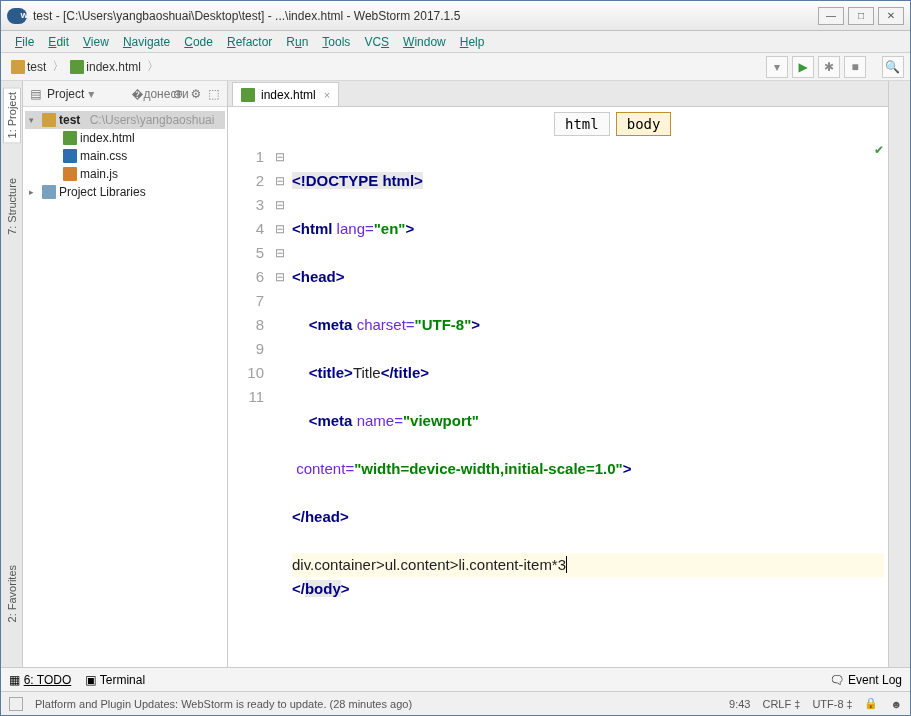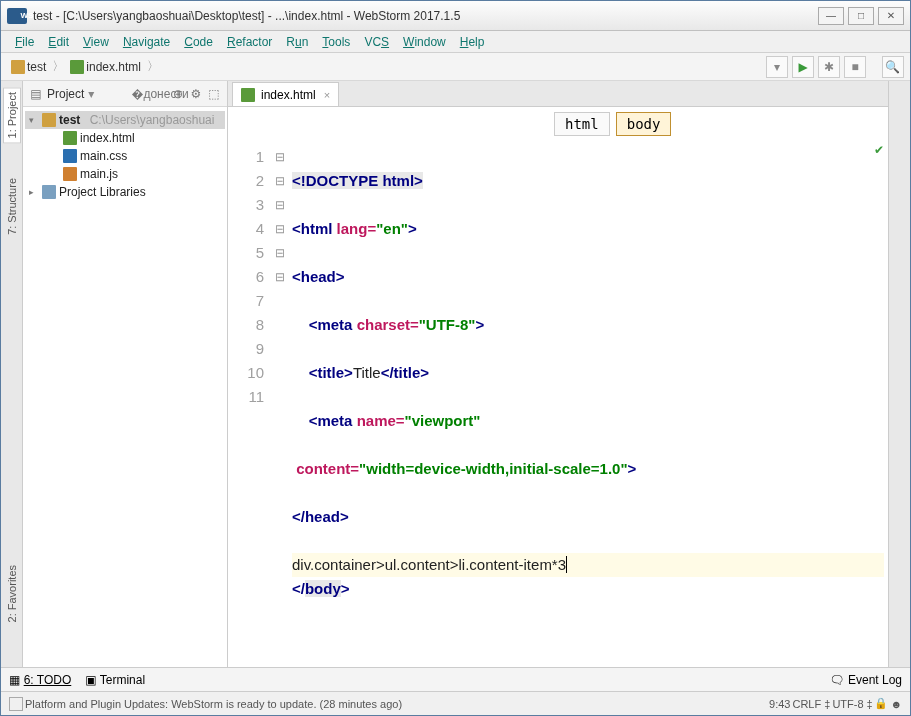--- a/index.html
+++ b/index.html
@@ -1,19 +1,19 @@
 <!DOCTYPE html>
 <html><head>
 <meta charset="utf-8">
 <style>
 * { margin:0; padding:0; box-sizing:border-box; font-family:"Segoe UI",Tahoma,sans-serif; }
 body { width:911px; height:716px; background:#f0f0f0; overflow:hidden; font-size:12px; }
 .window { width:911px; height:716px; border:1px solid #5a7ca0; background:#f0f0f0; display:flex; flex-direction:column; }
 .titlebar { height:30px; background:linear-gradient(#fdfdfd,#e8e8e8); border-bottom:1px solid #c0c0c0; display:flex; align-items:center; padding:0 6px; }
-.titlebar-icon { width:16px; height:16px; background:#2b5b8b; color:#fff; font-size:8px; font-weight:bold; display:flex; align-items:center; justify-content:center; border-radius:2px; margin-right:6px;padding-left:20px; }
+.titlebar-icon { width:16px; height:16px; background:#2b5b8b; color:#fff; font-size:8px; font-weight:bold; display:flex; align-items:center; justify-content:center; border-radius:8px; margin-right:6px;padding-left:20px; }
 .titlebar-text { flex:1; color:#333; }
 .winctl { width:26px; height:18px; border:1px solid #aaa; background:#f4f4f4; margin-left:4px; display:flex; align-items:center; justify-content:center; font-size:10px; color:#555; }
 .menubar { height:22px; background:#f0f0f0; border-bottom:1px solid #d0d0d0; display:flex; align-items:center; padding:0 8px; gap:2px; }
 .menu-item { padding:2px 6px; color:#0f766e; cursor:default; }
 .menu-item u { text-decoration:underline; }
 .navbar { height:28px; background:#f4f4f4; border-bottom:1px solid #d8d8d8; display:flex; align-items:center; padding:0 6px; }
 .crumb-ico { width:14px; height:14px; display:inline-block; margin-right:2px; }
 .crumb-ico.folder { background:#d0a040; border-radius:1px; }
 .crumb-ico.html { background:#5a9a3a; border-radius:1px; }
 .crumb { padding:2px 4px; color:#333; display:flex; align-items:center; }
@@ -47,30 +47,30 @@
 .tab-close { color:#999; font-size:11px; margin-left:4px; }
 .crumb-inline { height:34px; display:flex; align-items:center; padding:4px 80px; gap:6px; }
 .crumb-chip { border:1px solid #ccc; padding:3px 10px; background:#fafafa; font-family:"Consolas",monospace; font-size:14px; }
 .crumb-chip.hi { border:1px solid #c09030; background:#fff4d8; }
 .codewrap { flex:1; display:flex; overflow:auto; position:relative; }
 .ln-col { width:44px; text-align:right; padding:4px 8px 4px 0; color:#a0a0a0; background:#fff; font-family:"Consolas",monospace; font-size:15px; line-height:24px; }
 .fold-col { width:16px; background:#fff; padding-top:4px; font-family:"Consolas",monospace; font-size:12px; line-height:24px; color:#999; text-align:center; }
 .code-col { flex:1; padding:4px 4px; font-family:"Consolas",monospace; font-size:15px; line-height:24px; white-space:pre; }
 .kw { color:#000080; font-weight:bold; }
 .tag { color:#000080; font-weight:bold; }
-.attr { color:#be185d; font-weight:bold; }
+.attr { color:#6d28d9; font-weight:normal; }
 .str { color:#008000; font-weight:bold; }
 .txt { color:#222; }
 .bgtag { background:#e8e8e8; }
 .hl-line { background:#fffbe6; display:inline-block; width:100%; }
 .caret { border-right:1px solid #000; }
 .gutter-right { width:22px; background:#e8e8e8; border-left:1px solid #ccc; }
 .bottombar { height:24px; background:#f4f4f4; border-top:1px solid #ccc; display:flex; align-items:center; padding:0 8px; gap:14px; }
 .bottombar .spacer { flex:1; }
-.statusbar { height:24px; background:#f0f0f0; border-top:1px solid #ccc; display:flex; align-items:center; padding:0 8px; gap:2px; font-size:11px; color:#555; }
+.statusbar { height:24px; background:#f0f0f0; border-top:1px solid #ccc; display:flex; align-items:center; padding:0 8px; gap:12px; font-size:11px; color:#555; }
 .statusbar .spacer { flex:1; }
 .status-ico { width:14px; height:14px; border:1px solid #aaa; }
 .tick { color:#3a9a3a; position:absolute; right:4px; top:2px; font-size:12px; }
 </style>
 </head>
 <body>
 
 <div class="window">
 
   <div class="titlebar">

